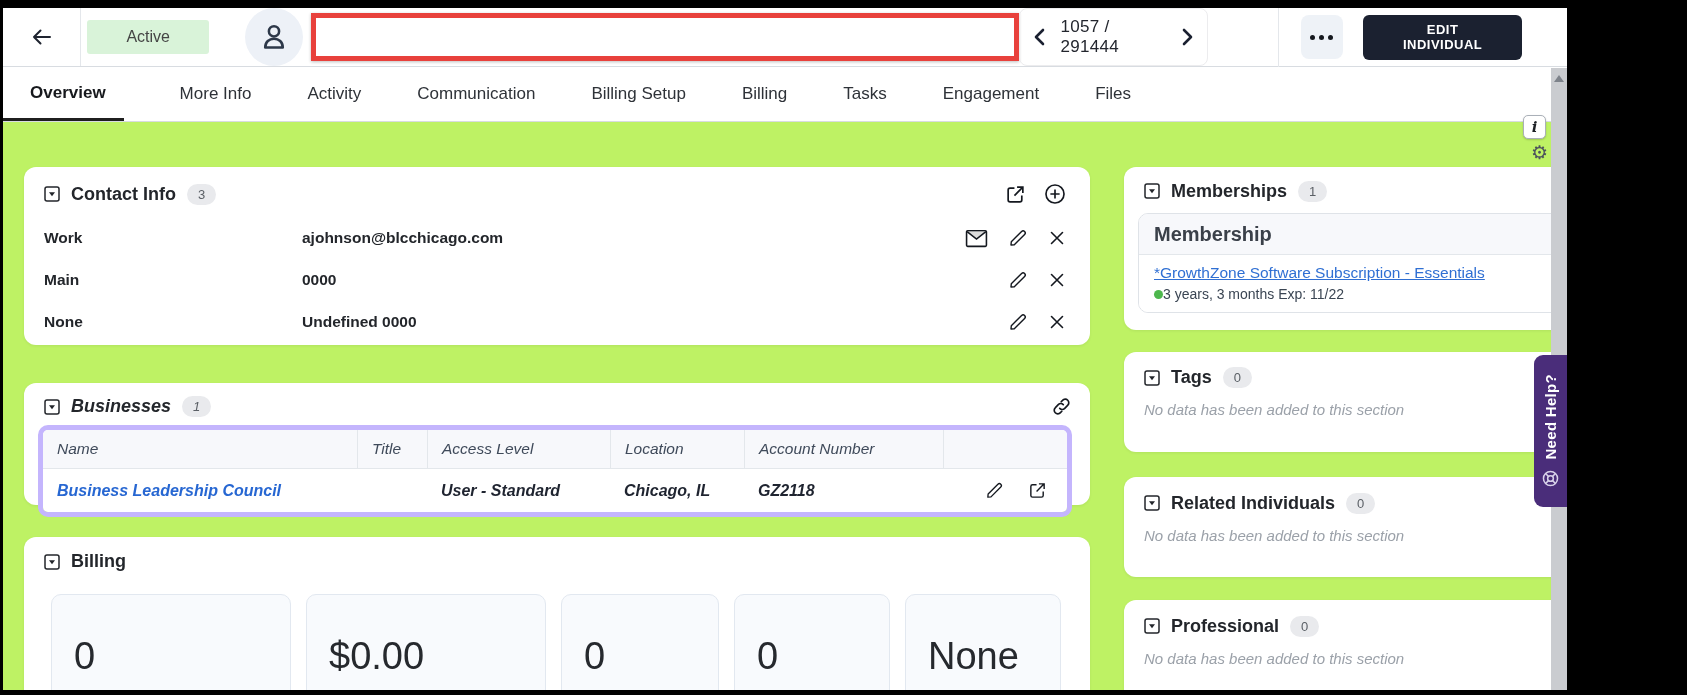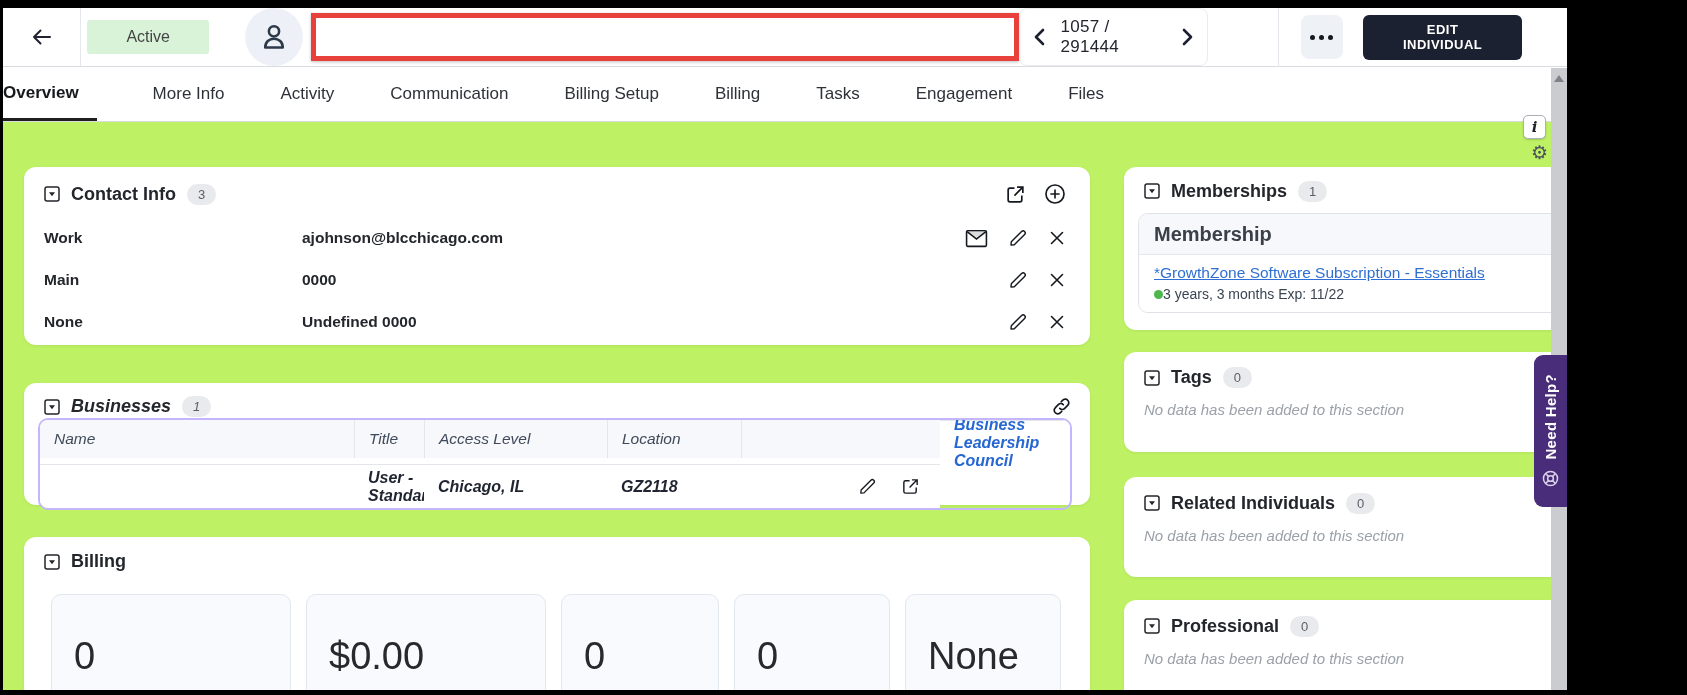--- a/index.html
+++ b/index.html
@@ -29,21 +29,21 @@
               display:flex; align-items:center; justify-content:center; gap:4px; cursor:pointer; }
   .more-btn i { width:5px; height:5px; border-radius:50%; background:#15181e; }
   .edit-btn { margin-left:20px; height:45px; padding:0 24px; background:#1b2130; color:#fff;
               border:none; border-radius:6px; font-size:13px; font-weight:700; letter-spacing:.5px;
               font-family:"Liberation Sans", sans-serif; cursor:pointer; }
 
   
   .tabbar { height:55px; background:#fff; border-bottom:1px solid #d8dce1;
             display:flex; align-items:stretch; column-gap:56px; }
   .tab { display:flex; align-items:center; font-size:17px; color:#2e3238; cursor:pointer; }
-  .tab.first { padding-right:18px; }
+  .tab.first { padding-left:27px; padding-right:18px; }
   .tab.active { font-weight:700; color:#17191d; border-bottom:3px solid #1f1f1f; }
 
   
   .content { height:568px; background:#bef264; display:flex; overflow:hidden; }
   .main-col { width:1066px; margin-left:21px; padding-top:45px; flex:none; }
   .side-col { width:513px; margin-left:34px; padding-top:45px; flex:none; }
   .card { background:#fff; border-radius:12px; box-shadow:0 1px 3px rgba(16,24,40,.07); }
   .card-head { display:flex; align-items:center; gap:11px; }
   .card-title { font-size:18px; font-weight:700; color:#23262b; }
   .count-pill { background:#e9eaed; color:#5b6066; font-size:13px; padding:3px 11px;
@@ -54,21 +54,21 @@
   
   .contact-card { height:178px; padding:16px 24px 0 20px; }
   .c-rows { margin-top:12px; }
   .c-row { height:42px; display:flex; align-items:center; }
   .c-label { width:258px; font-size:15.5px; font-weight:700; color:#23262b; }
   .c-value { flex:1; font-size:15.5px; font-weight:700; color:#23262b; }
   .c-icons { display:flex; align-items:center; gap:20px; }
 
   
   .biz-card { height:122px; margin-top:38px; padding:13px 18px 0 20px;font-style:italic; }
-  .biz-table { margin-top:1px; margin-left:-6px; border:2px solid #c4b5fd; border-radius:10px;
+  .biz-table { margin-top:8px; margin-left:-6px; border:5px solid #c4b5fd; border-radius:10px;
                overflow:hidden; display:grid;
                grid-template-columns:314px 70px 183px 134px 199px 1fr; }
   .bt-h { height:38px; background:#f7f8fb; display:flex; align-items:center; padding-left:14px;
           font-size:15.5px; color:#3f4a5a; border-left:1px solid #e3e7eb; }
   .bt-h.nb { border-left:none; }
   .bt-c { height:44px; background:#fff; border-top:1px solid #e3e7eb; display:flex;
           align-items:center; padding-left:14px; font-size:16px; font-weight:700; color:#1f2430; }
   .biz-link { color:#2767d2; cursor:pointer; }
   .bt-actions { justify-content:flex-end; padding-right:20px; gap:24px; }
 
@@ -283,20 +283,21 @@
                     <path d="M11.7 8.3 a3.4 3.4 0 0 0-4.8 0 L4.2 11 a3.4 3.4 0 1 0 4.8 4.8 l1.3-1.3" fill="none" stroke="#14181f" stroke-width="1.6" stroke-linecap="round"></path>
                   </svg>
             </span>
           </span>
         </div>
         <div class="biz-table">
           <div class="bt-h nb">Name</div>
           <div class="bt-h">Title</div>
           <div class="bt-h">Access Level</div>
           <div class="bt-h">Location</div>
+          <div class="bt-h">Account Number</div>
           <div class="bt-h"></div>
 
           <div class="bt-c">
             <span class="biz-link">Business Leadership Council</span>
           </div>
           <div class="bt-c"></div>
           <div class="bt-c">User - Standard</div>
           <div class="bt-c">Chicago, IL</div>
           <div class="bt-c">GZ2118</div>
           <div class="bt-c bt-actions">

